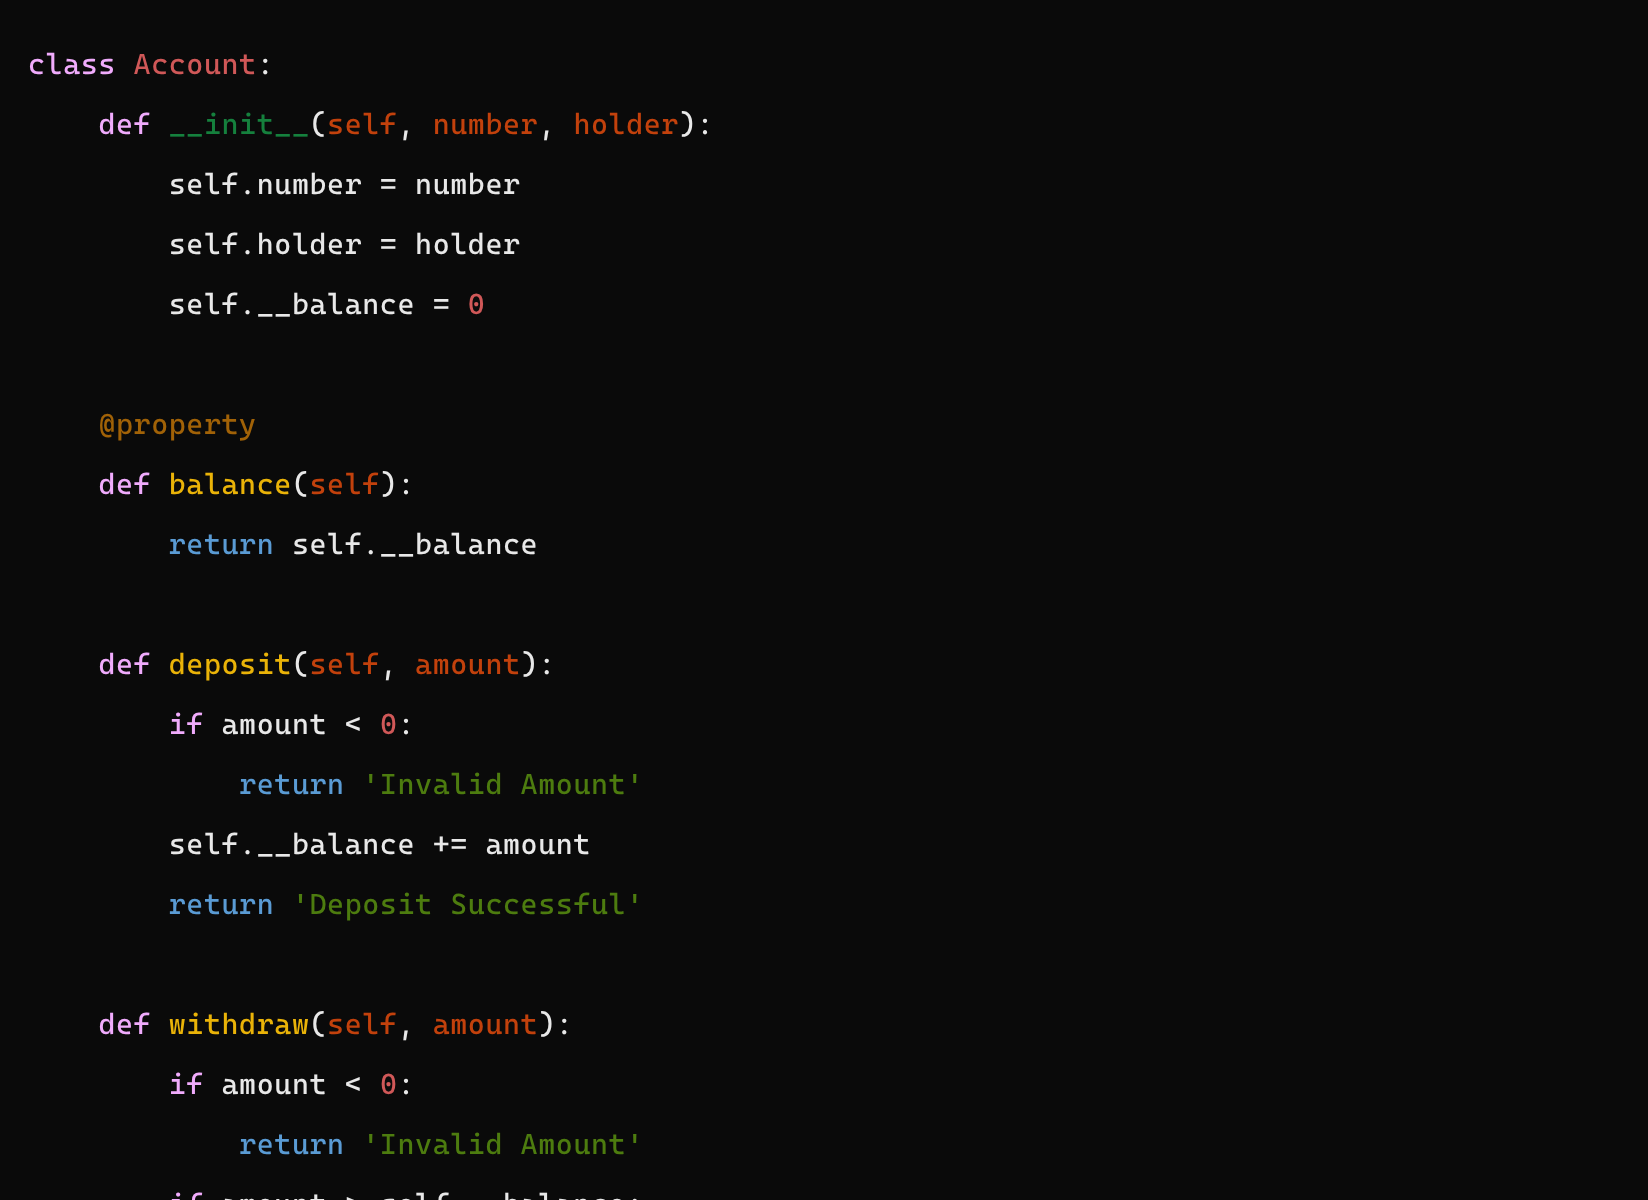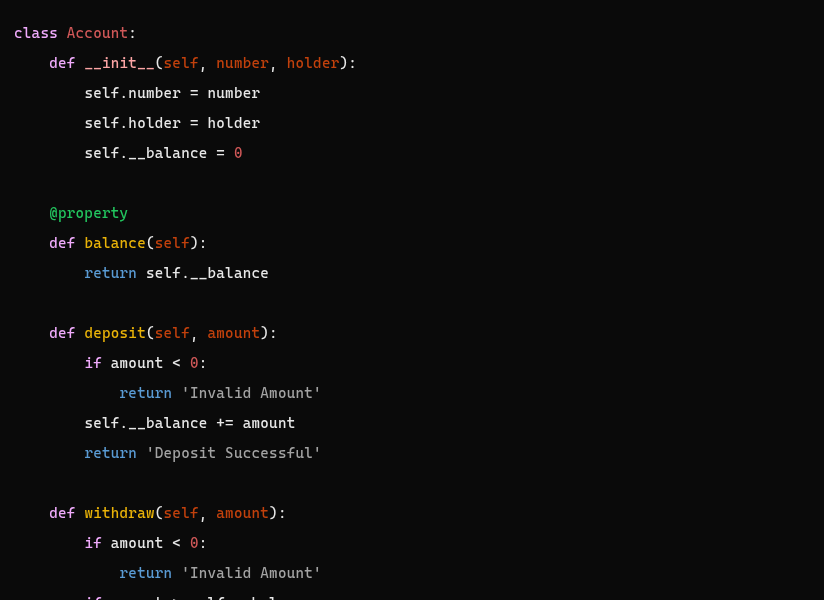--- a/index.html
+++ b/index.html
@@ -19,24 +19,24 @@
       overflow: hidden;
       letter-spacing: 0.3px;
     }
     pre {
       font-family: inherit;
       white-space: pre;
     }
     .kw { color: #f0abfc; }
     .cls { color: #d05858; text-align: center; }
     .fn { color: #eab308; }
-    .dunder { color: #fca5a5; }
+    .dunder { color: #15803d; }
     .num { color: #d05858; }
-    .str { color: #a3a3a3; }
-    .dec { color: #22c55e; }
+    .str { color: #4d7c0f; }
+    .dec { color: #a16207; }
     .param { color: #c2410c; }
     .punct { color: #e8e8e8; }
     .ret { color: #5a9bd4; margin-top: 32px; }
   </style>
 </head>
 <body>
 
 <pre><span><span class="kw">class</span><span> </span><span class="cls">Account</span><span class="punct">:</span></span>
 <span>    <span class="kw">def</span><span> </span><span class="dunder">__init__</span><span class="punct">(</span><span class="param">self</span><span class="punct">, </span><span class="param">number</span><span class="punct">, </span><span class="param">holder</span><span class="punct">)</span><span class="punct">:</span></span>
 <span>        <span>self.number = number</span></span>

